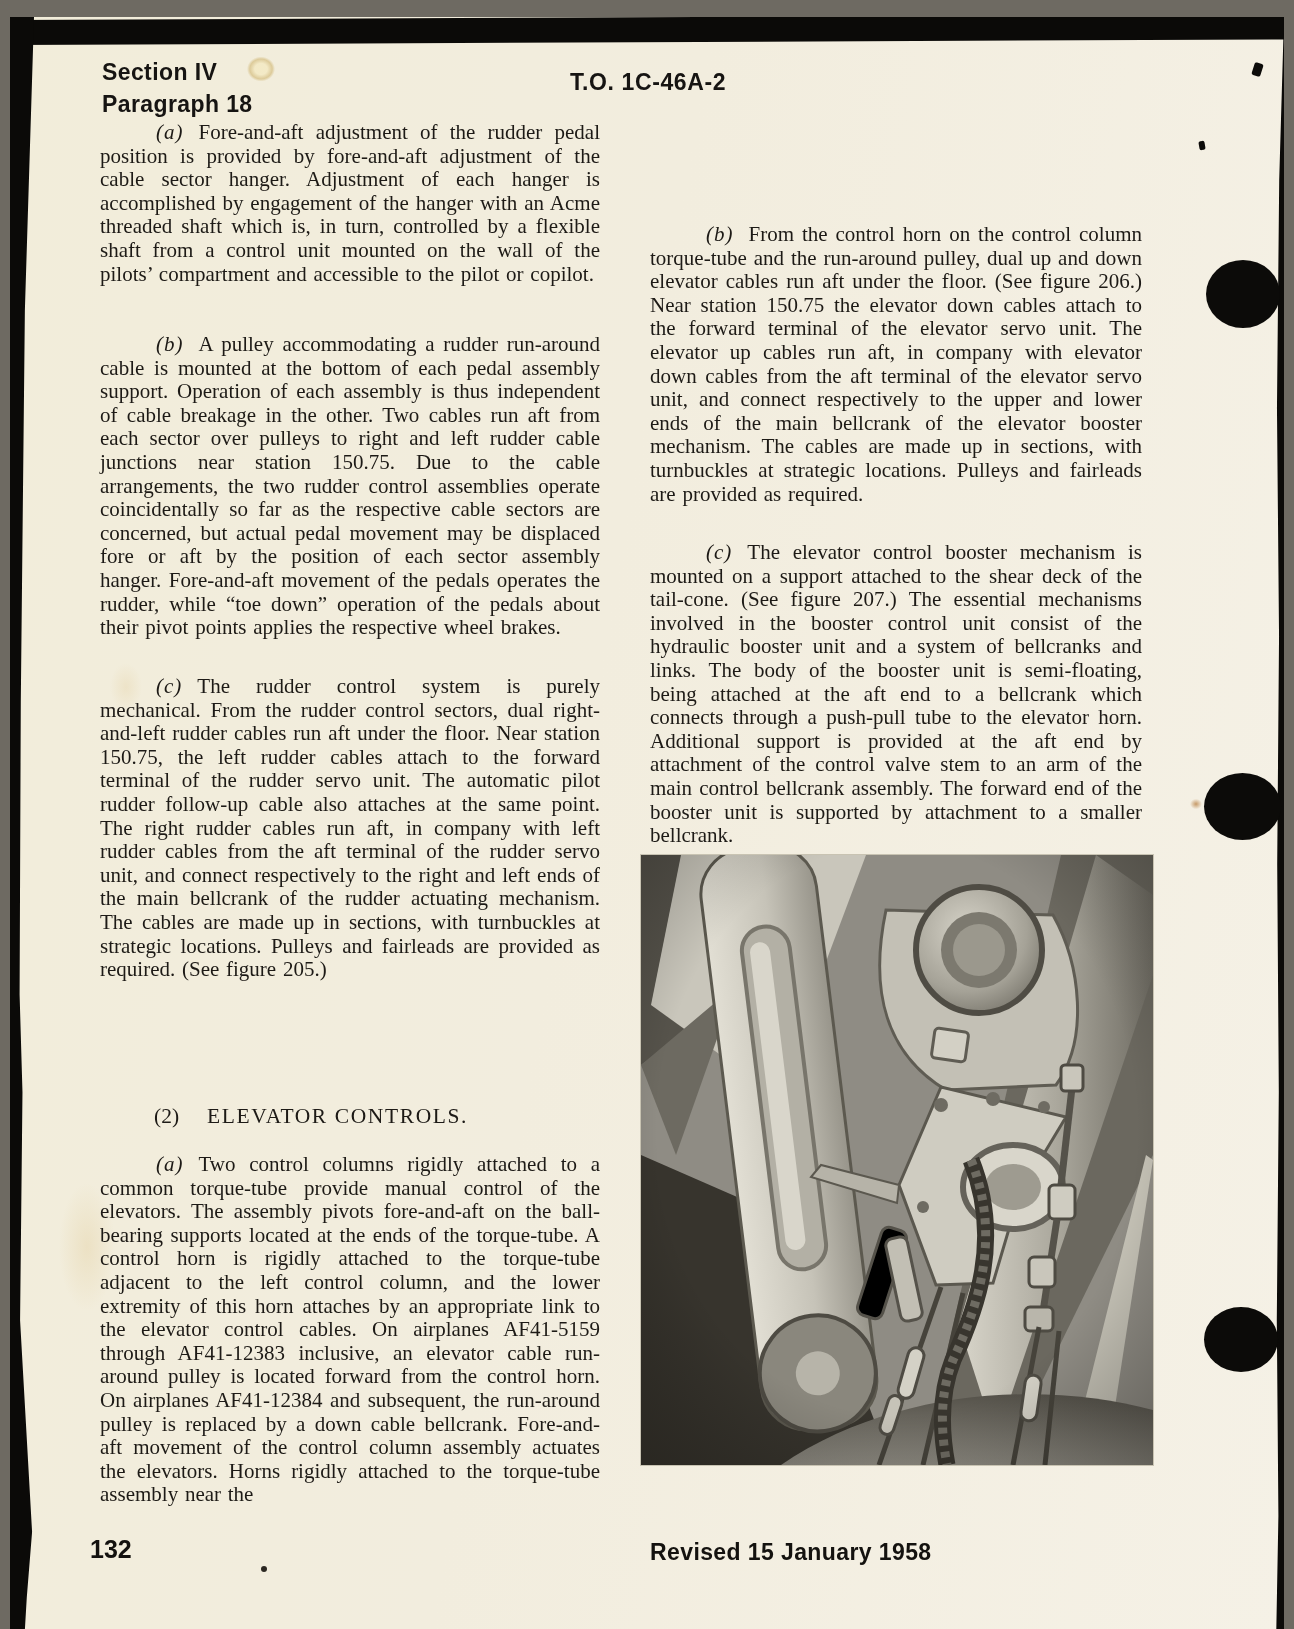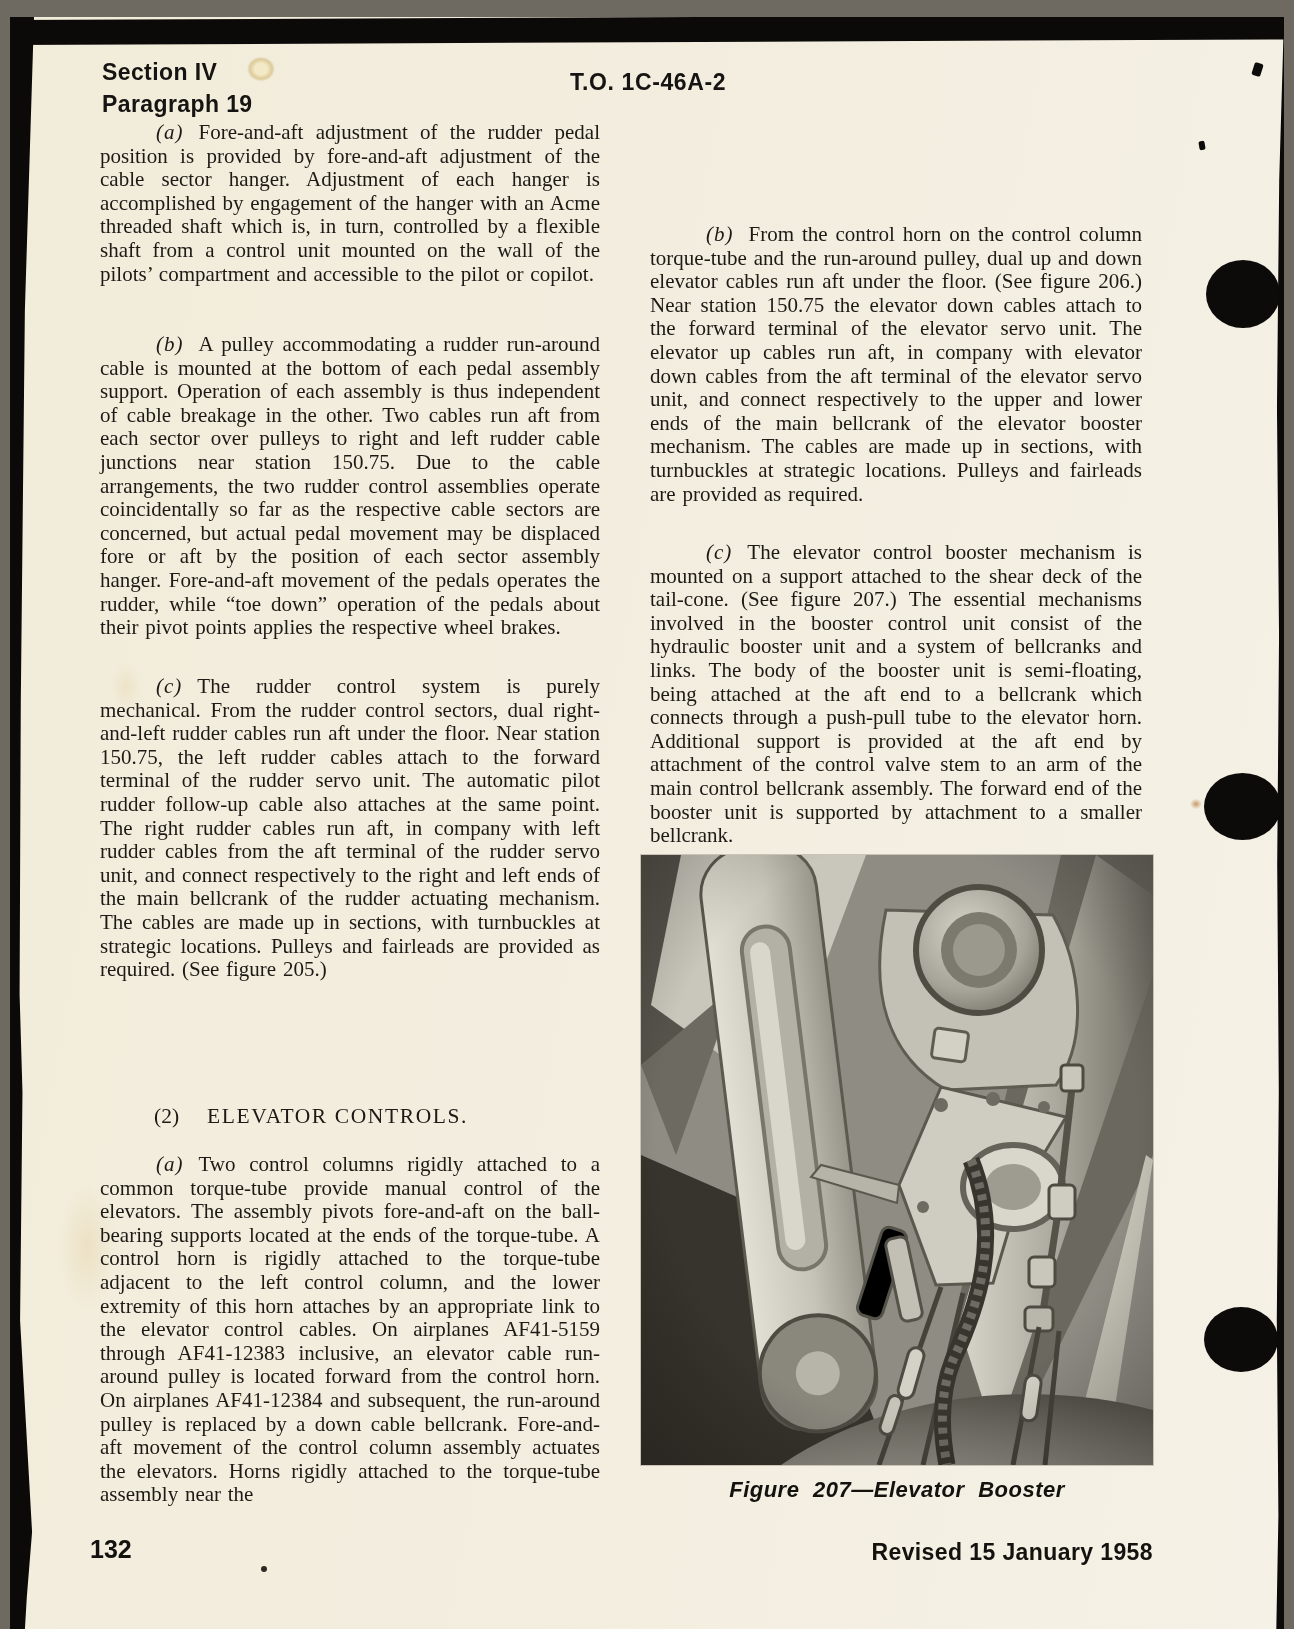--- a/index.html
+++ b/index.html
@@ -56,21 +56,21 @@
   .subhead .shtitle{letter-spacing:1.6px;}
   
   .photo{position:absolute;left:631px;top:838px;width:512px;height:610px;background:#8e8c85;
     box-shadow:0 0 0 1px #c8c3b2;}
   .caption{position:absolute;left:631px;top:1460px;width:512px;text-align:center;
     font-family:"Liberation Sans",sans-serif;font-weight:bold;font-style:italic;
     font-size:22px;letter-spacing:.5px;word-spacing:7px;color:#14120f;}
   
   .ftr{position:absolute;font-family:"Liberation Sans",sans-serif;font-weight:bold;color:#14120f;}
   .ftr-page{left:80px;top:1518px;font-size:25px;}
-  .ftr-rev{left:640px;top:1522px;width:503px;text-align:right;font-size:23px;letter-spacing:.4px;}
+  .ftr-rev{left:640px;top:1522px;width:503px;text-align:left;font-size:23px;letter-spacing:.4px;}
 </style>
 </head>
 <body>
 
 <div class="page">
 
   <div class="edge edge-top"></div>
   <div class="edge edge-left"></div>
   <div class="edge edge-right"></div>
   <div class="edge edge-bottom"></div>
@@ -79,21 +79,21 @@
   <div class="hole hole-1"></div>
   <div class="hole hole-2"></div>
   <div class="hole hole-3"></div>
   <div class="stain stain-1"></div>
   <div class="stain stain-2"></div>
   <div class="stain stain-3"></div>
   <div class="stain stain-4"></div>
   <div class="dot" style="left:251px;top:1549px;width:6px;height:6px;"></div>
 
   <div class="hdr hdr-sec1">Section IV</div>
-  <div class="hdr hdr-sec2">Paragraph 19</div>
+  <div class="hdr hdr-sec2">Paragraph 18</div>
   <div class="hdr hdr-to">T.O. 1C-46A-2</div>
 
   <div class="para lcol indent" style="top:104px;">
     <span class="plabel">(a)</span><span>Fore-and-aft adjustment of the rudder pedal position is provided by fore-and-aft adjustment of the cable sector hanger. Adjustment of each hanger is accomplished by engagement of the hanger with an Acme threaded shaft which is, in turn, controlled by a flexible shaft from a control unit mounted on the wall of the pilots’ compartment and accessible to the pilot or copilot.</span>
   </div>
   <div class="para lcol indent" style="top:316px;">
     <span class="plabel">(b)</span><span>A pulley accommodating a rudder run-around cable is mounted at the bottom of each pedal assembly support. Operation of each assembly is thus independent of cable breakage in the other. Two cables run aft from each sector over pulleys to right and left rudder cable junctions near station 150.75. Due to the cable arrangements, the two rudder control assemblies operate coincidentally so far as the respective cable sectors are concerned, but actual pedal movement may be displaced fore or aft by the position of each sector assembly hanger. Fore-and-aft movement of the pedals operates the rudder, while “toe down” operation of the pedals about their pivot points applies the respective wheel brakes.</span>
   </div>
   <div class="para lcol indent" style="top:658px;">
     <span class="plabel">(c)</span><span>The rudder control system is purely mechanical. From the rudder control sectors, dual right-and-left rudder cables run aft under the floor. Near station 150.75, the left rudder cables attach to the forward terminal of the rudder servo unit. The automatic pilot rudder follow-up cable also attaches at the same point. The right rudder cables run aft, in company with left rudder cables from the aft terminal of the rudder servo unit, and connect respectively to the right and left ends of the main bellcrank of the rudder actuating mechanism. The cables are made up in sections, with turnbuckles at strategic locations. Pulleys and fairleads are provided as required. (See figure 205.)</span>
@@ -194,18 +194,17 @@
 
       <circle cx="300" cy="250" r="7" fill="#6e6b62"></circle>
       <circle cx="352" cy="244" r="7" fill="#6e6b62"></circle>
       <circle cx="403" cy="252" r="6" fill="#6e6b62"></circle>
       <circle cx="282" cy="352" r="6" fill="#6e6b62"></circle>
 
       <rect x="0" y="0" width="512" height="610" fill="url(#vign)"></rect>
     </svg>
   </div>
 
-  <div class="caption">Figure 207—Elevator Booster</div>
 
   <div class="ftr ftr-page">132</div>
   <div class="ftr ftr-rev">Revised 15 January 1958</div>
 
 </div>
 
 </body></html>

